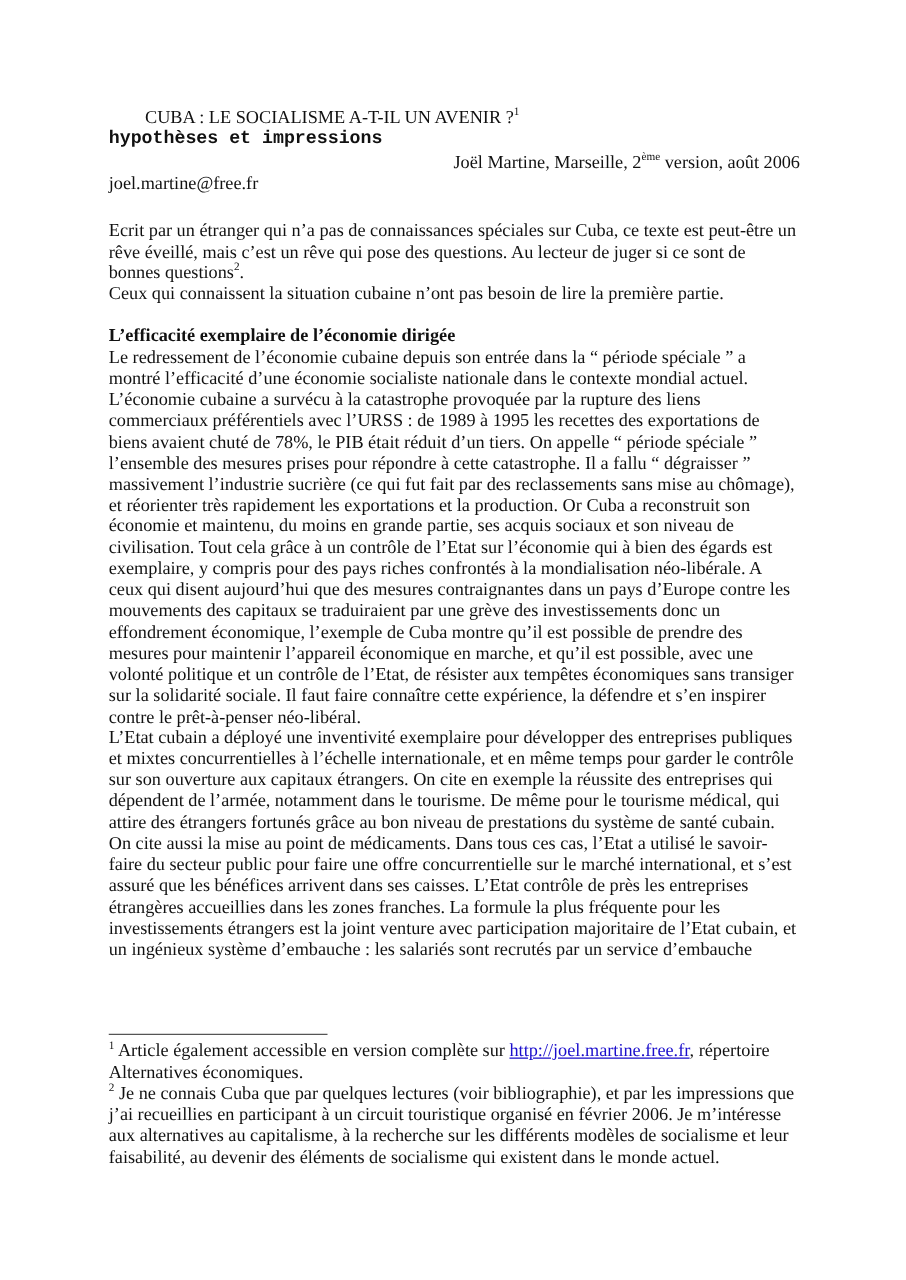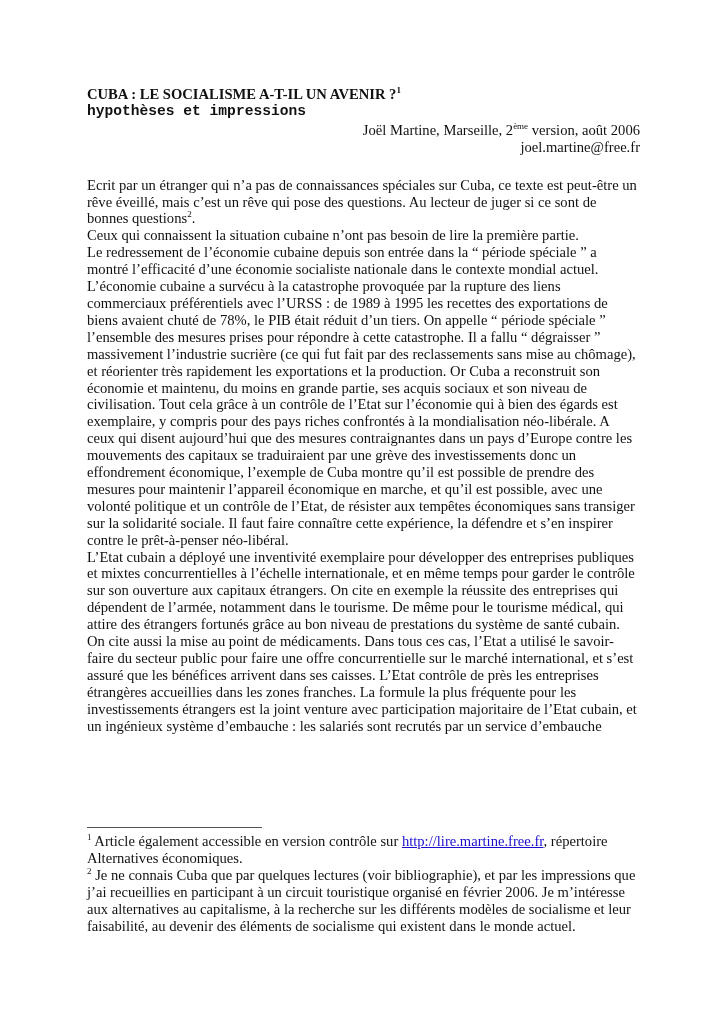--- a/index.html
+++ b/index.html
@@ -3,48 +3,49 @@
 <meta charset="utf-8">
 <style>
   html, body { margin: 0; padding: 0; background: #ffffff; }
   body { width: 725px; height: 1024px; position: relative; overflow: hidden; }
   .page {
     position: absolute; left: 87px; top: 86px; width: 553px;
     font-family: "Liberation Serif", "DejaVu Serif", serif;
     font-size: 14.6px; line-height: 16.9px; color: #111;
   }
   p { margin: 0; }
-  .title { font-weight: bold; }
+  .title { font-weight: normal; margin-left: 29px; }
   .subtitle { font-weight: bold; font-family: Liberation Mono, monospace; }
   .author { text-align: right; margin-top: 2px; }
   .intro { margin-top: 21px; }
   .heading { font-weight: bold; margin-top: 17px; }
   .para { text-align: left; }
   sup { font-size: 9px; line-height: 0; vertical-align: 6px; }
   .footnotes { position: absolute; left: 87px; top: 827px; width: 553px;
     font-family: "Liberation Serif", "DejaVu Serif", serif;
     font-size: 14.6px; line-height: 16.9px; color: #111; }
   .fn-rule { width: 175px; height: 0; border-top: 1px solid #555; margin-bottom: 5px; }
   .fn-link { color: #1a0dcc; text-decoration: underline; }
 </style>
 </head>
 <body>
 
 <div class="page">
   <p class="title"><span>CUBA : LE SOCIALISME A-T-IL UN AVENIR ?</span><sup>1</sup></p>
   <p class="subtitle">hypothèses et impressions</p>
 
   <p class="author"><span>Joël Martine, Marseille, 2</span><sup>ème</sup><span> version, août 2006</span></p>
-  <p style="text-align:right">joel.martine@free.fr</p>
+  <p style="">joel.martine@free.fr</p>
 
   <p class="intro"><span>Ecrit par un étranger qui n’a pas de connaissances spéciales sur Cuba, ce texte est peut-être un rêve éveillé, mais c’est un rêve qui pose des questions. Au lecteur de juger si ce sont de bonnes questions</span><sup>2</sup><span>.</span></p>
   <p>Ceux qui connaissent la situation cubaine n’ont pas besoin de lire la première partie.</p>
 
+  <p class="heading">L’efficacité exemplaire de l’économie dirigée</p>
 
   <p class="para">Le redressement de l’économie cubaine depuis son entrée dans la “ période spéciale ” a montré l’efficacité d’une économie socialiste nationale dans le contexte mondial actuel. L’économie cubaine a survécu à la catastrophe provoquée par la rupture des liens commerciaux préférentiels avec l’URSS : de 1989 à 1995 les recettes des exportations de biens avaient chuté de 78%, le PIB était réduit d’un tiers. On appelle “ période spéciale ” l’ensemble des mesures prises pour répondre à cette catastrophe. Il a fallu “ dégraisser ” massivement l’industrie sucrière (ce qui fut fait par des reclassements sans mise au chômage), et réorienter très rapidement les exportations et la production. Or Cuba a reconstruit son économie et maintenu, du moins en grande partie, ses acquis sociaux et son niveau de civilisation. Tout cela grâce à un contrôle de l’Etat sur l’économie qui à bien des égards est exemplaire, y compris pour des pays riches confrontés à la mondialisation néo-libérale. A ceux qui disent aujourd’hui que des mesures contraignantes dans un pays d’Europe contre les mouvements des capitaux se traduiraient par une grève des investissements donc un effondrement économique, l’exemple de Cuba montre qu’il est possible de prendre des mesures pour maintenir l’appareil économique en marche, et qu’il est possible, avec une volonté politique et un contrôle de l’Etat, de résister aux tempêtes économiques sans transiger sur la solidarité sociale. Il faut faire connaître cette expérience, la défendre et s’en inspirer contre le prêt-à-penser néo-libéral.</p>
   <p class="para">L’Etat cubain a déployé une inventivité exemplaire pour développer des entreprises publiques et mixtes concurrentielles à l’échelle internationale, et en même temps pour garder le contrôle sur son ouverture aux capitaux étrangers. On cite en exemple la réussite des entreprises qui dépendent de l’armée, notamment dans le tourisme. De même pour le tourisme médical, qui attire des étrangers fortunés grâce au bon niveau de prestations du système de santé cubain. On cite aussi la mise au point de médicaments. Dans tous ces cas, l’Etat a utilisé le savoir-faire du secteur public pour faire une offre concurrentielle sur le marché international, et s’est assuré que les bénéfices arrivent dans ses caisses. L’Etat contrôle de près les entreprises étrangères accueillies dans les zones franches. La formule la plus fréquente pour les investissements étrangers est la joint venture avec participation majoritaire de l’Etat cubain, et un ingénieux système d’embauche : les salariés sont recrutés par un service d’embauche</p>
 </div>
 
 <div class="footnotes">
   <div class="fn-rule"></div>
-  <p><sup>1</sup><span> Article également accessible en version contrôle sur </span><a class="fn-link">http://lire.martine.free.fr</a><span>, répertoire Alternatives économiques.</span></p>
+  <p><sup>1</sup><span> Article également accessible en version complète sur </span><a class="fn-link">http://joel.martine.free.fr</a><span>, répertoire Alternatives économiques.</span></p>
   <p><sup>2</sup><span> Je ne connais Cuba que par quelques lectures (voir bibliographie), et par les impressions que j’ai recueillies en participant à un circuit touristique organisé en février 2006. Je m’intéresse aux alternatives au capitalisme, à la recherche sur les différents modèles de socialisme et leur faisabilité, au devenir des éléments de socialisme qui existent dans le monde actuel.</span></p>
 </div>
 
 </body></html>

